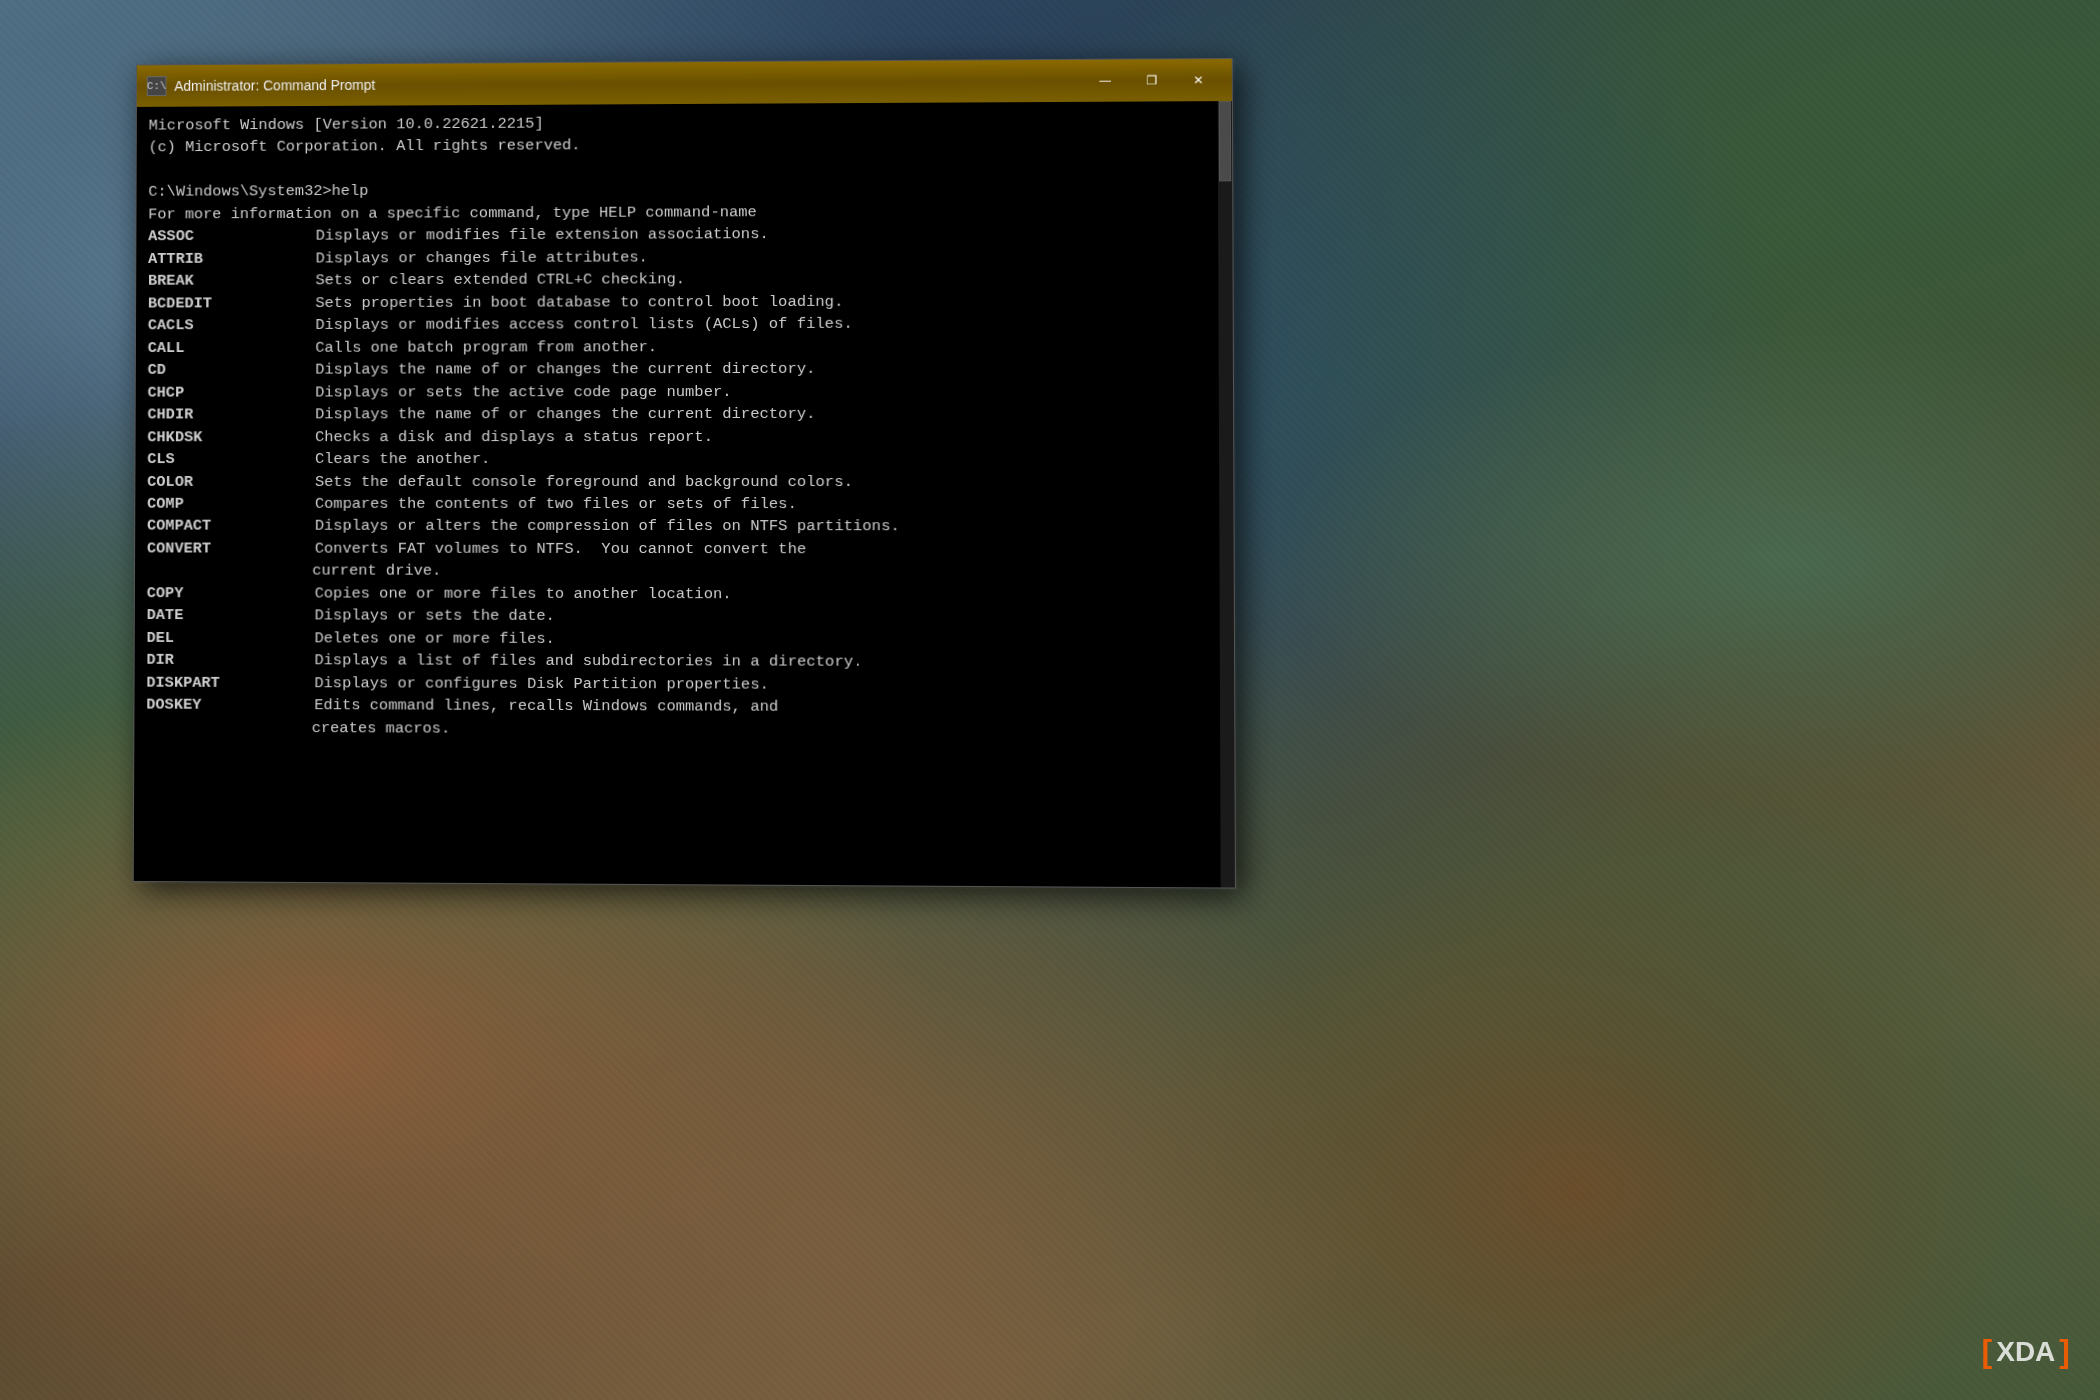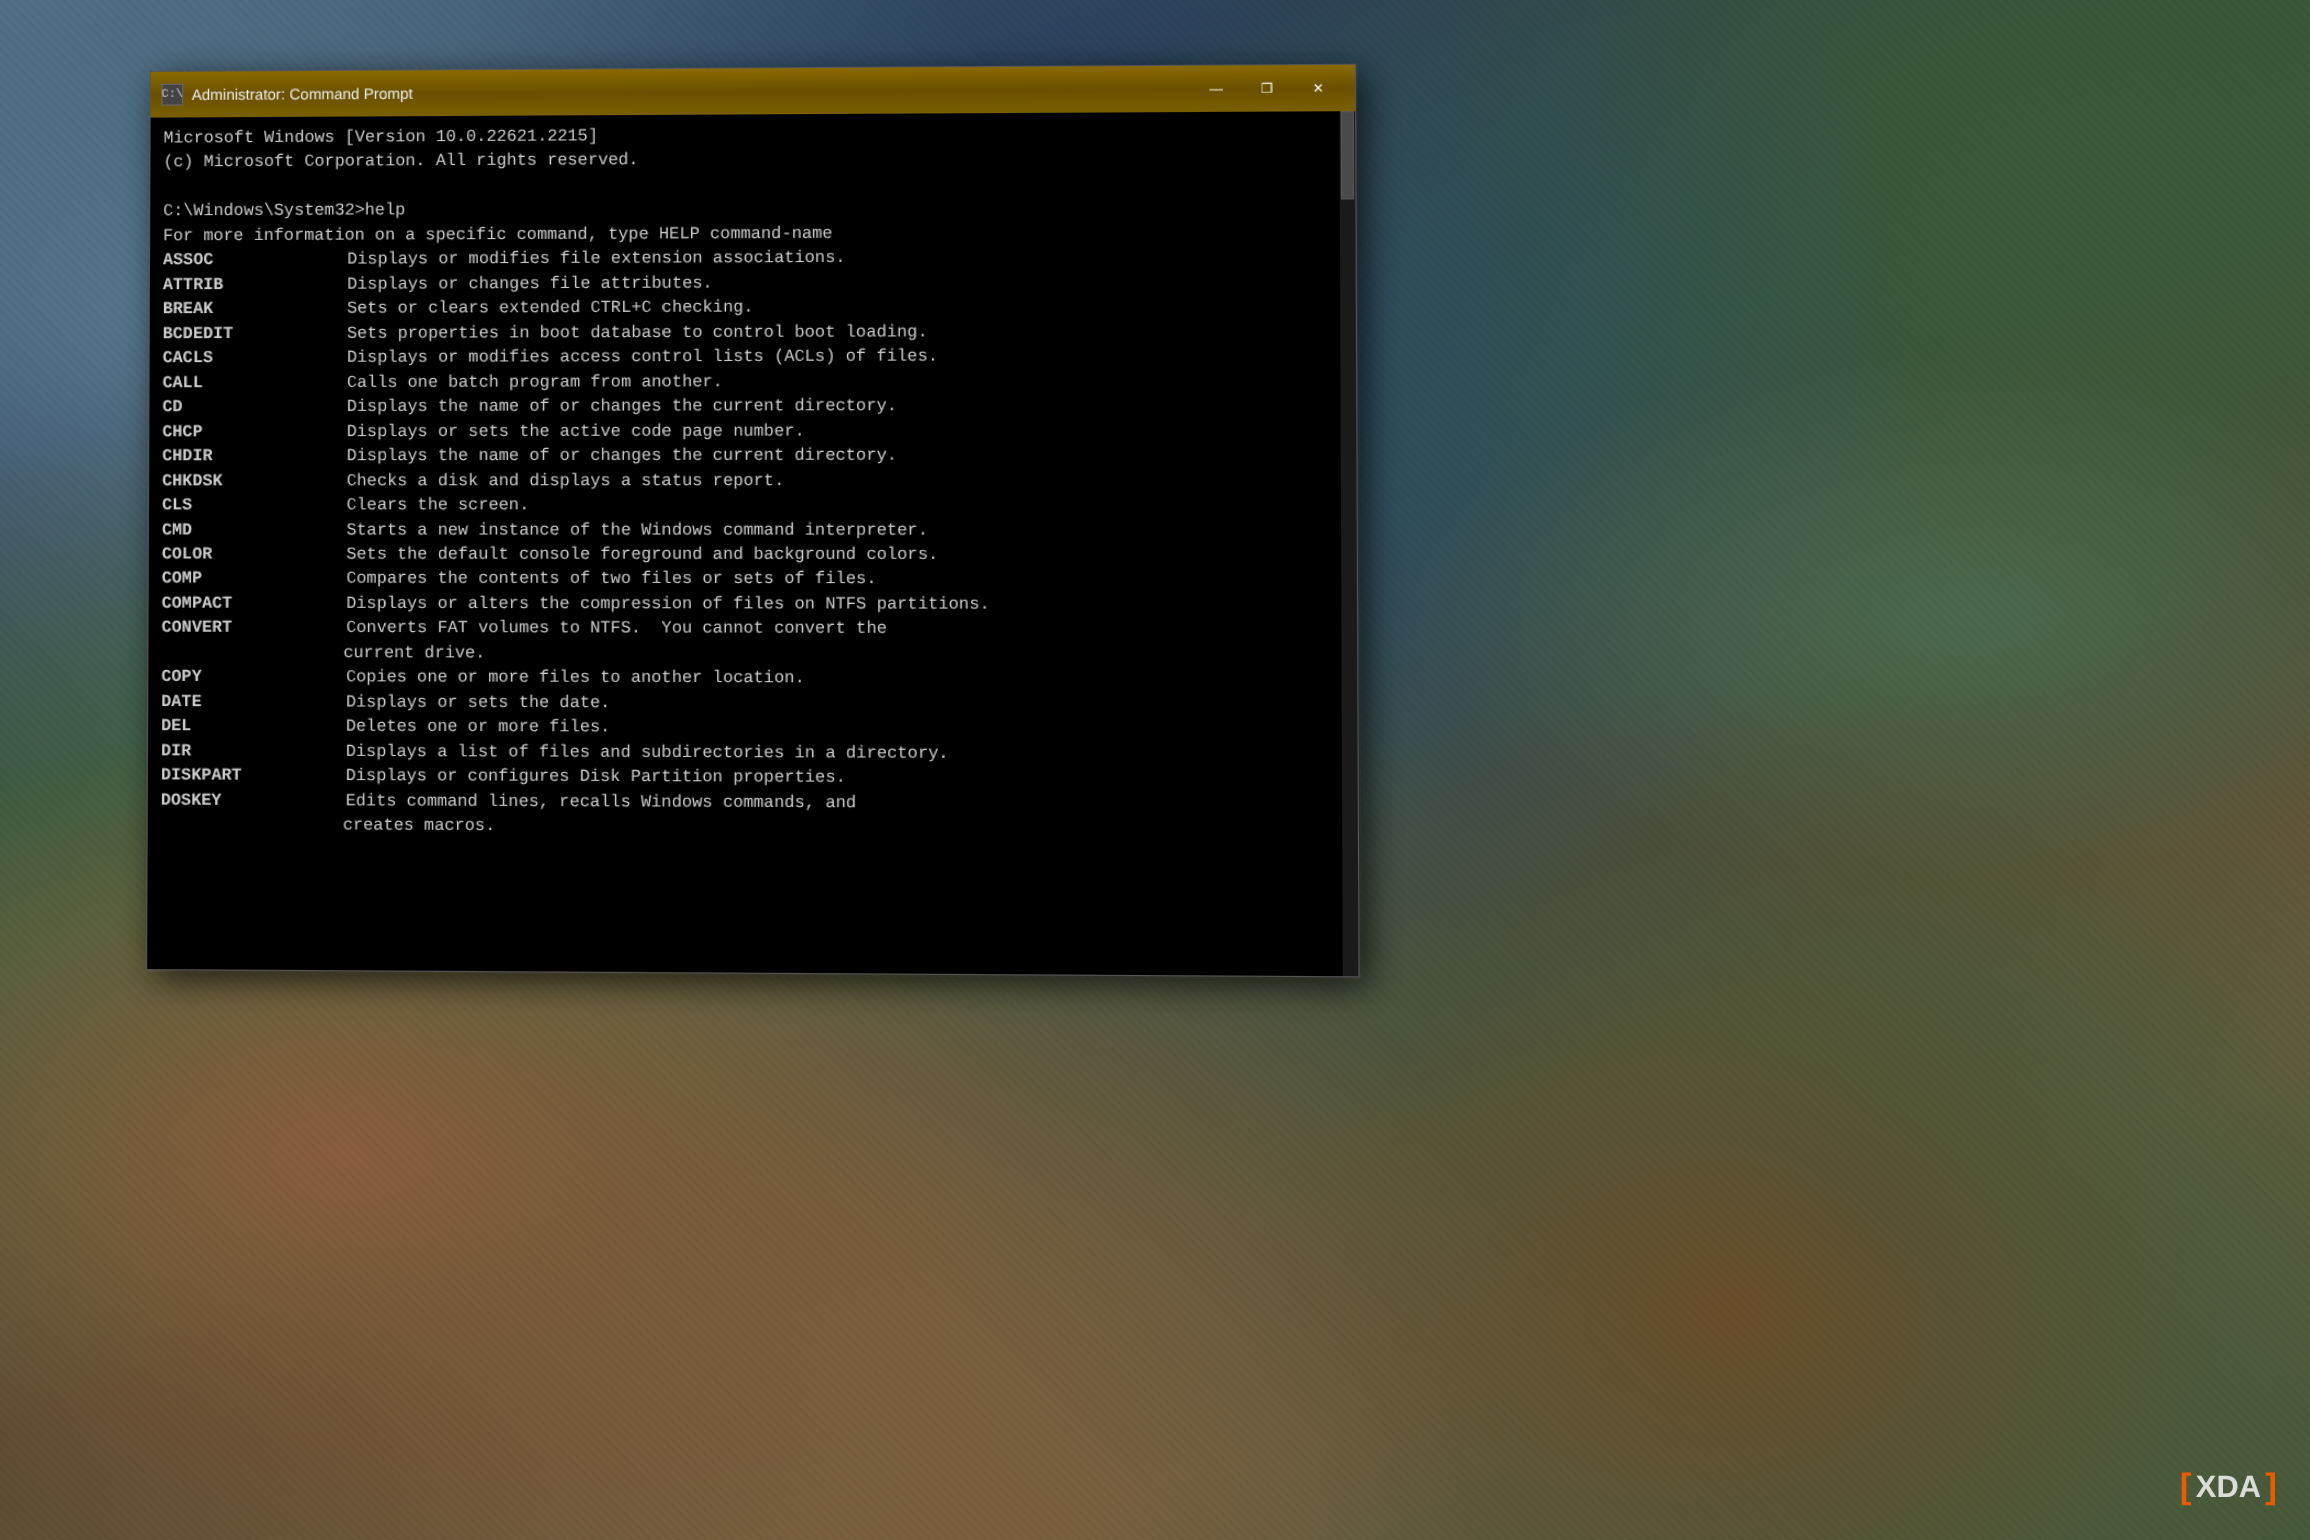--- a/index.html
+++ b/index.html
@@ -226,22 +226,21 @@
     <div class="cmd-line"><span class="cmd-label">ASSOC</span><span class="cmd-desc">Displays or modifies file extension associations.</span></div>
         <div class="cmd-line"><span class="cmd-label">ATTRIB</span><span class="cmd-desc">Displays or changes file attributes.</span></div>
         <div class="cmd-line"><span class="cmd-label">BREAK</span><span class="cmd-desc">Sets or clears extended CTRL+C checking.</span></div>
         <div class="cmd-line"><span class="cmd-label">BCDEDIT</span><span class="cmd-desc">Sets properties in boot database to control boot loading.</span></div>
         <div class="cmd-line"><span class="cmd-label">CACLS</span><span class="cmd-desc">Displays or modifies access control lists (ACLs) of files.</span></div>
         <div class="cmd-line"><span class="cmd-label">CALL</span><span class="cmd-desc">Calls one batch program from another.</span></div>
         <div class="cmd-line"><span class="cmd-label">CD</span><span class="cmd-desc">Displays the name of or changes the current directory.</span></div>
         <div class="cmd-line"><span class="cmd-label">CHCP</span><span class="cmd-desc">Displays or sets the active code page number.</span></div>
         <div class="cmd-line"><span class="cmd-label">CHDIR</span><span class="cmd-desc">Displays the name of or changes the current directory.</span></div>
         <div class="cmd-line"><span class="cmd-label">CHKDSK</span><span class="cmd-desc">Checks a disk and displays a status report.</span></div>
-        <div class="cmd-line"><span class="cmd-label">CLS</span><span class="cmd-desc">Clears the screen.</span></div>
-        <div class="cmd-line"><span class="cmd-label">CMD</span><span class="cmd-desc">Starts a new instance of the Windows command interpreter.</span></div>
+        <div class="cmd-line"><span class="cmd-label">CLS</span><span class="cmd-desc">Clears the another.</span></div>
         <div class="cmd-line"><span class="cmd-label">COLOR</span><span class="cmd-desc">Sets the default console foreground and background colors.</span></div>
         <div class="cmd-line"><span class="cmd-label">COMP</span><span class="cmd-desc">Compares the contents of two files or sets of files.</span></div>
         <div class="cmd-line"><span class="cmd-label">COMPACT</span><span class="cmd-desc">Displays or alters the compression of files on NTFS partitions.</span></div>
         <div class="cmd-line"><span class="cmd-label">CONVERT</span><span class="cmd-desc">Converts FAT volumes to NTFS.  You cannot convert the</span></div>
         <div class="cmd-line">                  current drive.</div>
         <div class="cmd-line"><span class="cmd-label">COPY</span><span class="cmd-desc">Copies one or more files to another location.</span></div>
         <div class="cmd-line"><span class="cmd-label">DATE</span><span class="cmd-desc">Displays or sets the date.</span></div>
         <div class="cmd-line"><span class="cmd-label">DEL</span><span class="cmd-desc">Deletes one or more files.</span></div>
         <div class="cmd-line"><span class="cmd-label">DIR</span><span class="cmd-desc">Displays a list of files and subdirectories in a directory.</span></div>
         <div class="cmd-line"><span class="cmd-label">DISKPART</span><span class="cmd-desc">Displays or configures Disk Partition properties.</span></div>

